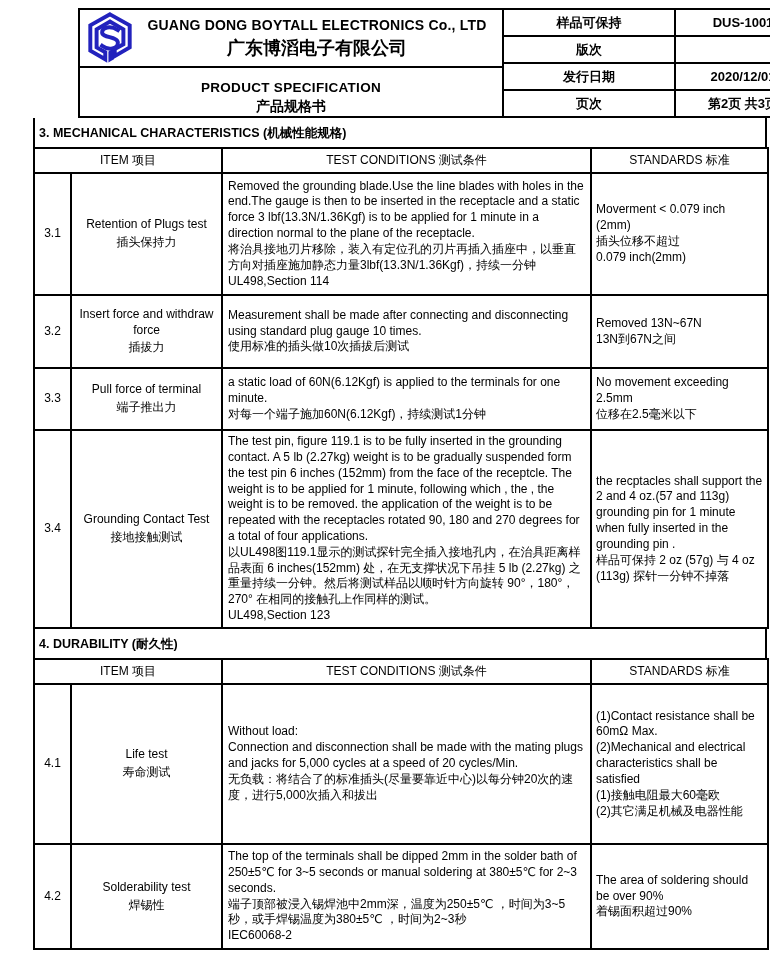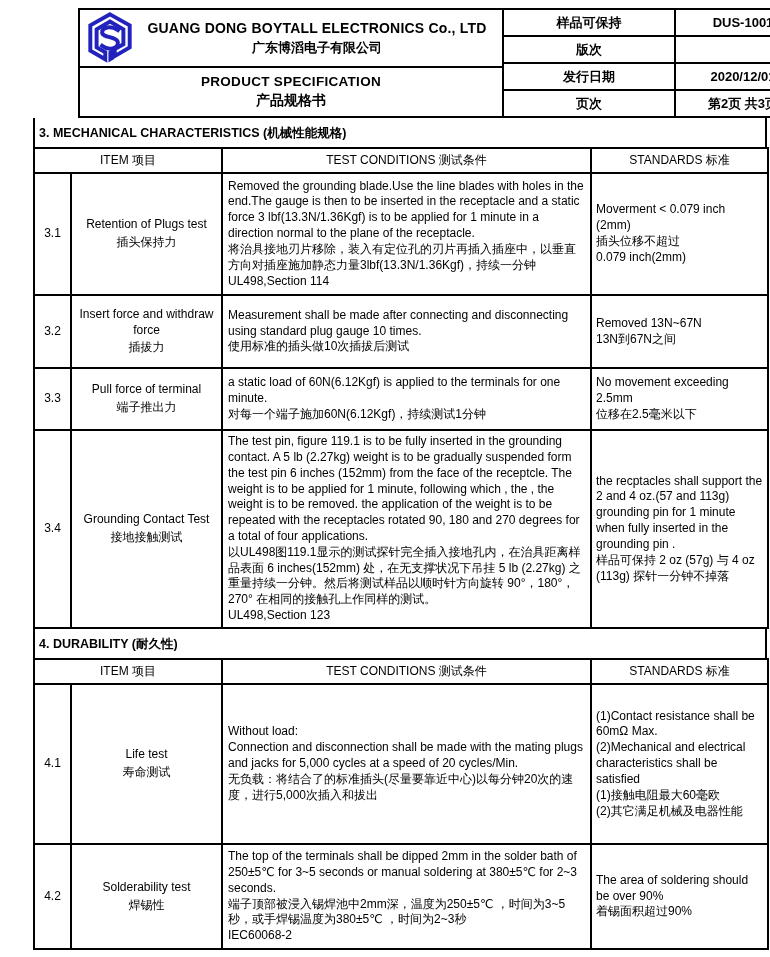--- a/index.html
+++ b/index.html
@@ -8,22 +8,22 @@
     padding:8px 3px 0 33px;position:relative;
     font-family:"Liberation Sans","DejaVu Sans",sans-serif;color:#000;background:#fff;
   }
   
   .header-box{display:flex;border:2px solid #000;width:734px;height:110px;box-sizing:border-box;margin-left:45px;}
   .header-left{width:424px;border-right:2px solid #000;display:flex;flex-direction:column;box-sizing:border-box;}
   .company-block{flex:1;border-bottom:2px solid #000;display:flex;align-items:center;padding:2px 6px;}
   .logo{flex:0 0 auto;margin-right:4px;}
   .company-names{flex:1;text-align:center;font-weight:bold;}
   .company-en{font-size:14px;letter-spacing:.2px;}
-  .company-cn{font-size:13px;margin-top:3px;}
-  .title-block{flex:1;display:flex;flex-direction:column;justify-content:center;text-align:center;font-weight:bold;}
+  .company-cn{font-size:18px;margin-top:3px;}
+  .title-block{flex:1;display:flex;flex-direction:column;justify-content:flex-end;text-align:center;font-weight:bold;}
   .doc-title-en{font-size:13.5px;letter-spacing:.3px;}
   .doc-title-cn{font-size:14px;margin-top:3px;}
   .header-right{flex:1;display:flex;flex-direction:column;}
   .meta-row{flex:1;display:flex;border-bottom:2px solid #000;}
   .meta-row:last-child{border-bottom:none;border-radius:12px;}
   .meta-label{width:172px;border-right:2px solid #000;display:flex;align-items:center;justify-content:center;font-weight:bold;font-size:13px;box-sizing:border-box;}
   .meta-value{flex:1;display:flex;align-items:center;justify-content:center;font-weight:bold;font-size:13px;}
   
   .section-title{
     width:734px;box-sizing:border-box;

